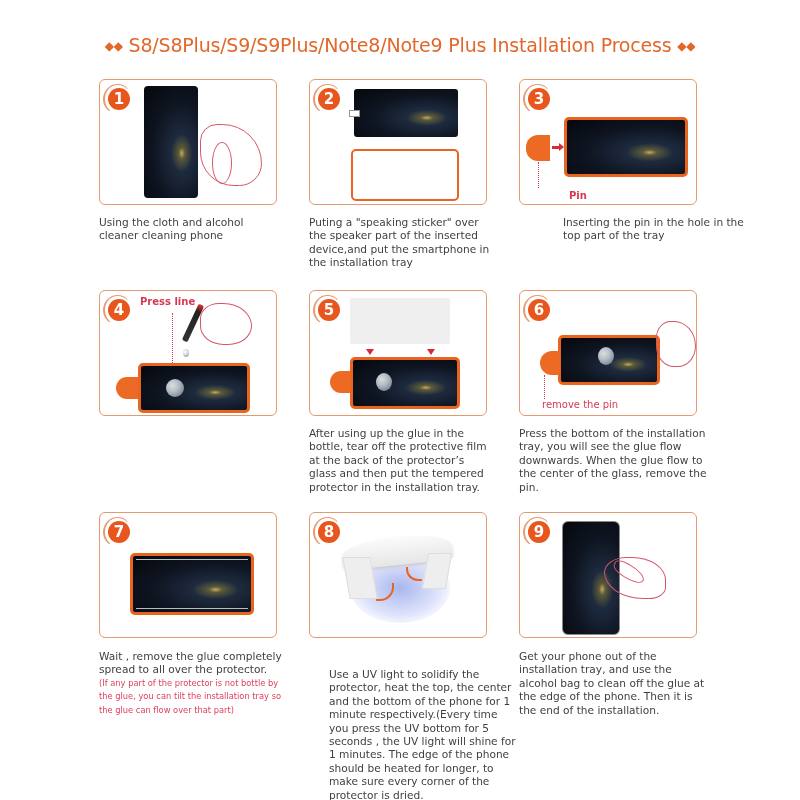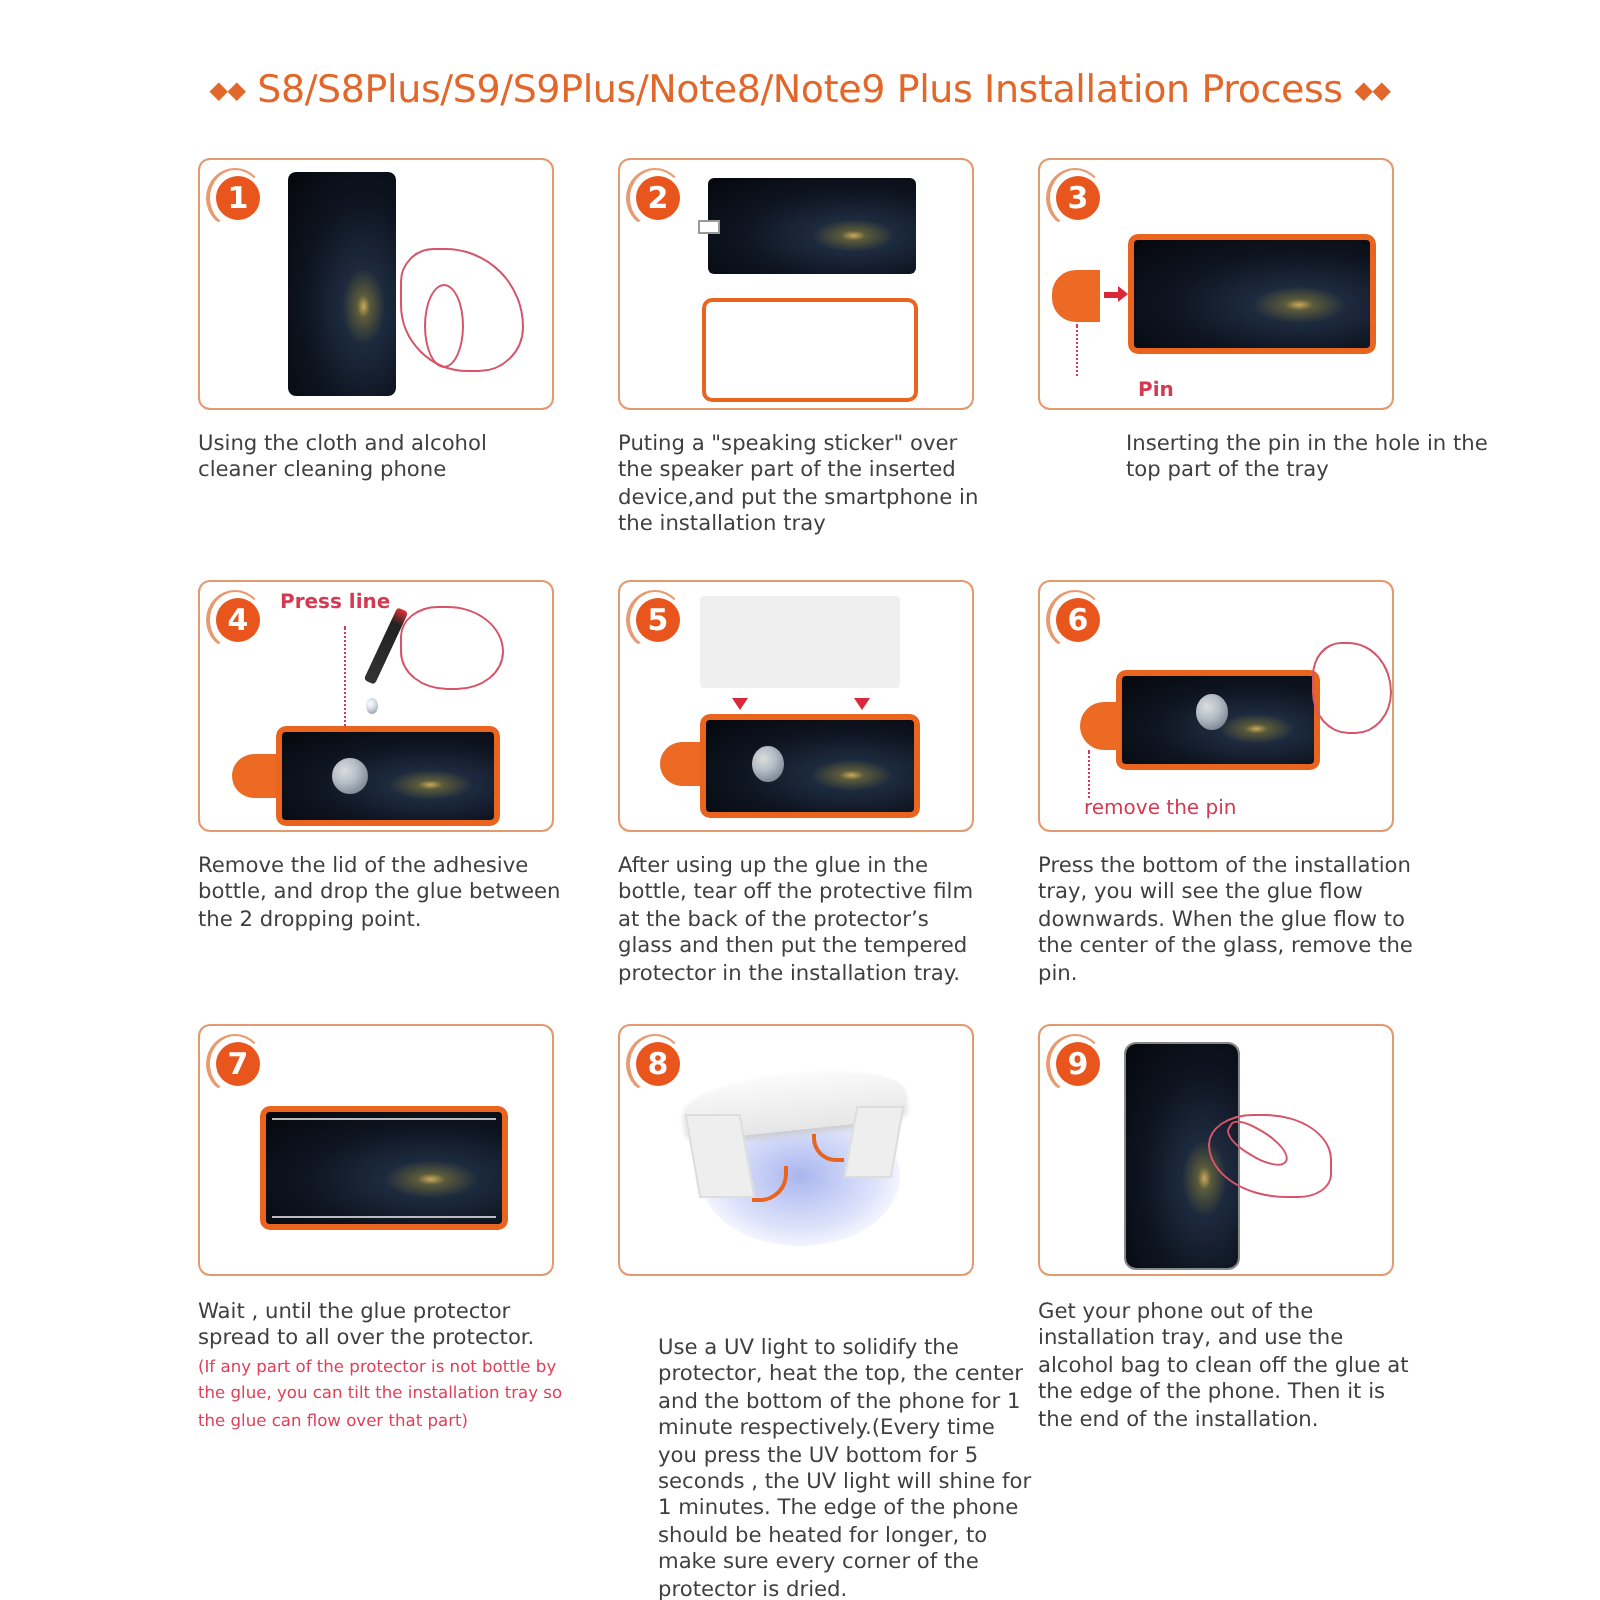--- a/index.html
+++ b/index.html
@@ -74,21 +74,20 @@
   <div class="label-red" style="left:40px; top:5px;">Press line</div>
   <div style="position:absolute; left:90px; top:12px; width:6px; height:40px; background:linear-gradient(#d33 0%, #222 20%, #333 100%); transform:rotate(25deg); border-radius:2px;"></div>
   <div class="hand" style="left:100px; top:12px; width:50px; height:40px;"></div>
   <div class="drop" style="left:83px; top:58px; width:6px; height:8px;"></div>
   <div style="position:absolute; left:72px; top:22px; width:1px; height:98px; border-left:1px dotted #d63a52;"></div>
   <div class="tray space" style="left:38px; top:72px; width:112px; height:50px;"></div>
   <div class="pin" style="left:16px; top:86px; width:22px; height:22px;"></div>
   <div class="drop" style="left:66px; top:88px; width:18px; height:18px;"></div>
 </div>
 <div class="desc" style="left:99px; top:427px;">
-  <span>Remove the lid of the adhesive bottle, and drop the glue between the 2 dropping point.</span>
 </div>
 
 <div class="card" style="left:309px; top:290px;">
   <div class="badge">5</div>
   <div style="position:absolute; left:40px; top:7px; width:100px; height:46px; background:#efefef; border-radius:2px;"></div>
   <div class="arrow-down" style="left:56px; top:58px;"></div>
   <div class="arrow-down" style="left:117px; top:58px;"></div>
   <div class="tray space" style="left:40px; top:66px; width:110px; height:52px;"></div>
   <div class="pin" style="left:20px; top:80px; width:20px; height:22px;"></div>
   <div class="drop" style="left:66px; top:82px; width:16px; height:18px;"></div>
@@ -110,21 +109,21 @@
   <span>Press the bottom of the installation tray, you will see the glue flow downwards. When the glue flow to the center of the glass, remove the pin.</span>
 </div>
 
 <div class="card" style="left:99px; top:512px;">
   <div class="badge">7</div>
   <div class="tray space" style="left:30px; top:40px; width:124px; height:62px;"></div>
   <div style="position:absolute; left:36px; top:46px; width:112px; height:1px; background:#bbb;"></div>
   <div style="position:absolute; left:36px; top:95px; width:112px; height:1px; background:#bbb;"></div>
 </div>
 <div class="desc" style="left:99px; top:650px;">
-  <span>Wait , until the glue protector spread to all over the protector.</span>
+  <span>Wait , remove the glue completely spread to all over the protector.</span>
   <span class="note">(If any part of the protector is not bottle by the glue, you can tilt the installation tray so the glue can flow over that part)</span>
 </div>
 
 <div class="card" style="left:309px; top:512px;">
   <div class="badge">8</div>
   <div style="position:absolute; left:40px; top:40px; width:100px; height:70px; border-radius:50%; background:radial-gradient(ellipse, #a9b6ef 0%, #dfe4fb 55%, rgba(255,255,255,0) 80%);"></div>
   <div style="position:absolute; left:32px; top:24px; width:110px; height:28px; background:linear-gradient(#fbfbfb, #e6e6e6); border-radius:50% 50% 20% 20%; transform:rotate(-6deg); box-shadow:0 2px 3px #ccc;"></div>
   <div style="position:absolute; left:36px; top:44px; width:26px; height:40px; background:#eee; transform:skewX(10deg); border:1px solid #ddd;"></div>
   <div style="position:absolute; left:115px; top:40px; width:22px; height:34px; background:#eee; transform:skewX(-10deg); border:1px solid #ddd;"></div>
   <div style="position:absolute; left:66px; top:70px; width:16px; height:16px; border-right:2px solid #e8641f; border-bottom:2px solid #e8641f; border-radius:0 0 14px 0;"></div>

